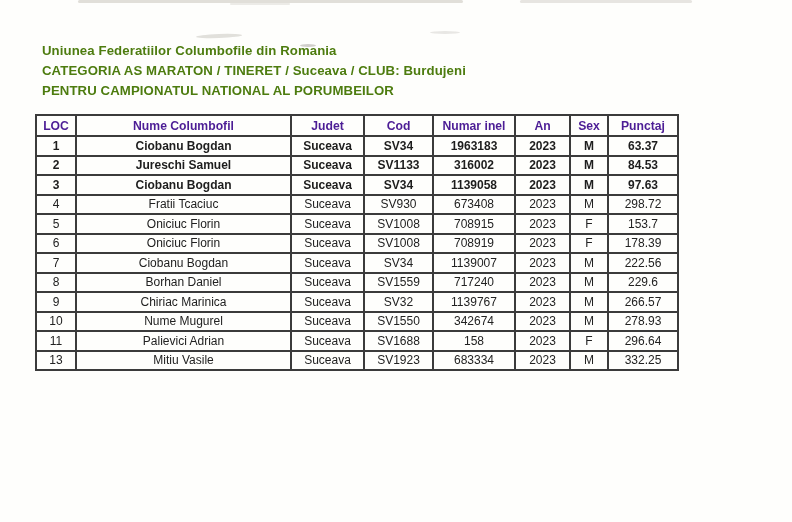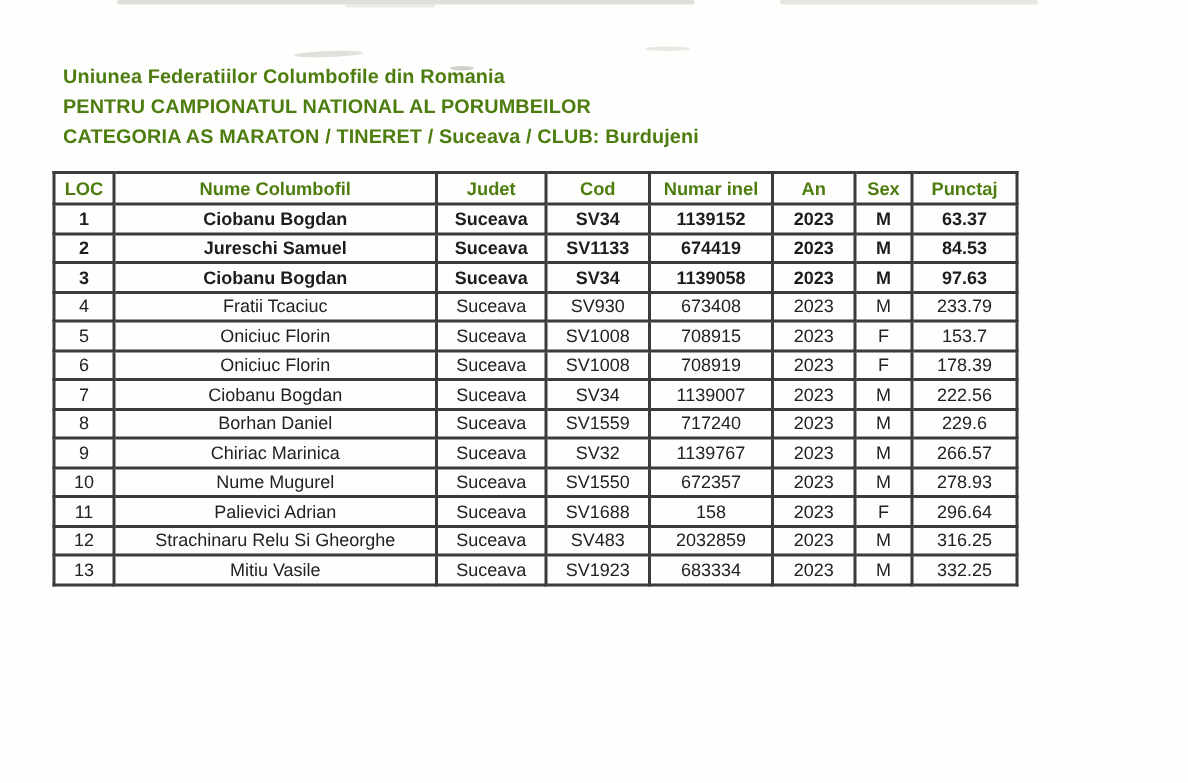--- a/index.html
+++ b/index.html
@@ -70,21 +70,21 @@
     vertical-align: middle;
     padding: 0 2px;
     overflow: hidden;
     white-space: nowrap;
   }
   table.results thead tr { height: 21px; }
   table.results tbody tr { height: 19.5px; }
   table.results th {
     font-weight: 700;
     font-size: 12.2px;
-    color: #4d7c0f;
+    color: #4c1d95;
   }
   table.results tbody tr.bold-row td {
     font-weight: 700;
     color: #1d1d1d;
   }
   col.c-loc  { width: 40px; }
   col.c-nume { width: 215px; }
   col.c-jud  { width: 73px; }
   col.c-cod  { width: 69px; }
   col.c-inel { width: 82px; }
@@ -99,22 +99,22 @@
 
   <div class="streak streak-1"></div>
   <div class="streak streak-2"></div>
   <div class="streak streak-3"></div>
   <div class="smudge smudge-1"></div>
   <div class="smudge smudge-2"></div>
   <div class="smudge smudge-3"></div>
 
   <div class="doc-header">
     <div>Uniunea Federatiilor Columbofile din Romania</div>
+    <div>CATEGORIA AS MARATON / TINERET / Suceava / CLUB: Burdujeni</div>
     <div>PENTRU CAMPIONATUL NATIONAL AL PORUMBEILOR</div>
-    <div>CATEGORIA AS MARATON / TINERET / Suceava / CLUB: Burdujeni</div>
   </div>
 
   <table class="results">
     <colgroup>
       <col class="c-loc">
         <col class="c-nume">
         <col class="c-jud">
         <col class="c-cod">
       <col class="c-inel">
         <col class="c-an">
@@ -132,31 +132,31 @@
           <th>Sex</th>
           <th>Punctaj</th>
         </tr>
     </thead>
     <tbody id="table-body">
         <tr class="bold-row">
           <td>1</td>
           <td>Ciobanu Bogdan</td>
           <td>Suceava</td>
           <td>SV34</td>
-          <td>1139152</td>
+          <td>1963183</td>
           <td>2023</td>
           <td>M</td>
           <td>63.37</td>
         </tr>
         <tr class="bold-row">
           <td>2</td>
           <td>Jureschi Samuel</td>
           <td>Suceava</td>
           <td>SV1133</td>
-          <td>674419</td>
+          <td>316002</td>
           <td>2023</td>
           <td>M</td>
           <td>84.53</td>
         </tr>
         <tr class="bold-row">
           <td>3</td>
           <td>Ciobanu Bogdan</td>
           <td>Suceava</td>
           <td>SV34</td>
           <td>1139058</td>
@@ -165,21 +165,21 @@
           <td>97.63</td>
         </tr>
         <tr>
           <td>4</td>
           <td>Fratii Tcaciuc</td>
           <td>Suceava</td>
           <td>SV930</td>
           <td>673408</td>
           <td>2023</td>
           <td>M</td>
-          <td>233.79</td>
+          <td>298.72</td>
         </tr>
         <tr>
           <td>5</td>
           <td>Oniciuc Florin</td>
           <td>Suceava</td>
           <td>SV1008</td>
           <td>708915</td>
           <td>2023</td>
           <td>F</td>
           <td>153.7</td>
@@ -222,46 +222,36 @@
           <td>1139767</td>
           <td>2023</td>
           <td>M</td>
           <td>266.57</td>
         </tr>
         <tr>
           <td>10</td>
           <td>Nume Mugurel</td>
           <td>Suceava</td>
           <td>SV1550</td>
-          <td>672357</td>
+          <td>342674</td>
           <td>2023</td>
           <td>M</td>
           <td>278.93</td>
         </tr>
         <tr>
           <td>11</td>
           <td>Palievici Adrian</td>
           <td>Suceava</td>
           <td>SV1688</td>
           <td>158</td>
           <td>2023</td>
           <td>F</td>
           <td>296.64</td>
         </tr>
         <tr>
-          <td>12</td>
-          <td>Strachinaru Relu Si Gheorghe</td>
-          <td>Suceava</td>
-          <td>SV483</td>
-          <td>2032859</td>
-          <td>2023</td>
-          <td>M</td>
-          <td>316.25</td>
-        </tr>
-        <tr>
           <td>13</td>
           <td>Mitiu Vasile</td>
           <td>Suceava</td>
           <td>SV1923</td>
           <td>683334</td>
           <td>2023</td>
           <td>M</td>
           <td>332.25</td>
         </tr>
       </tbody>

